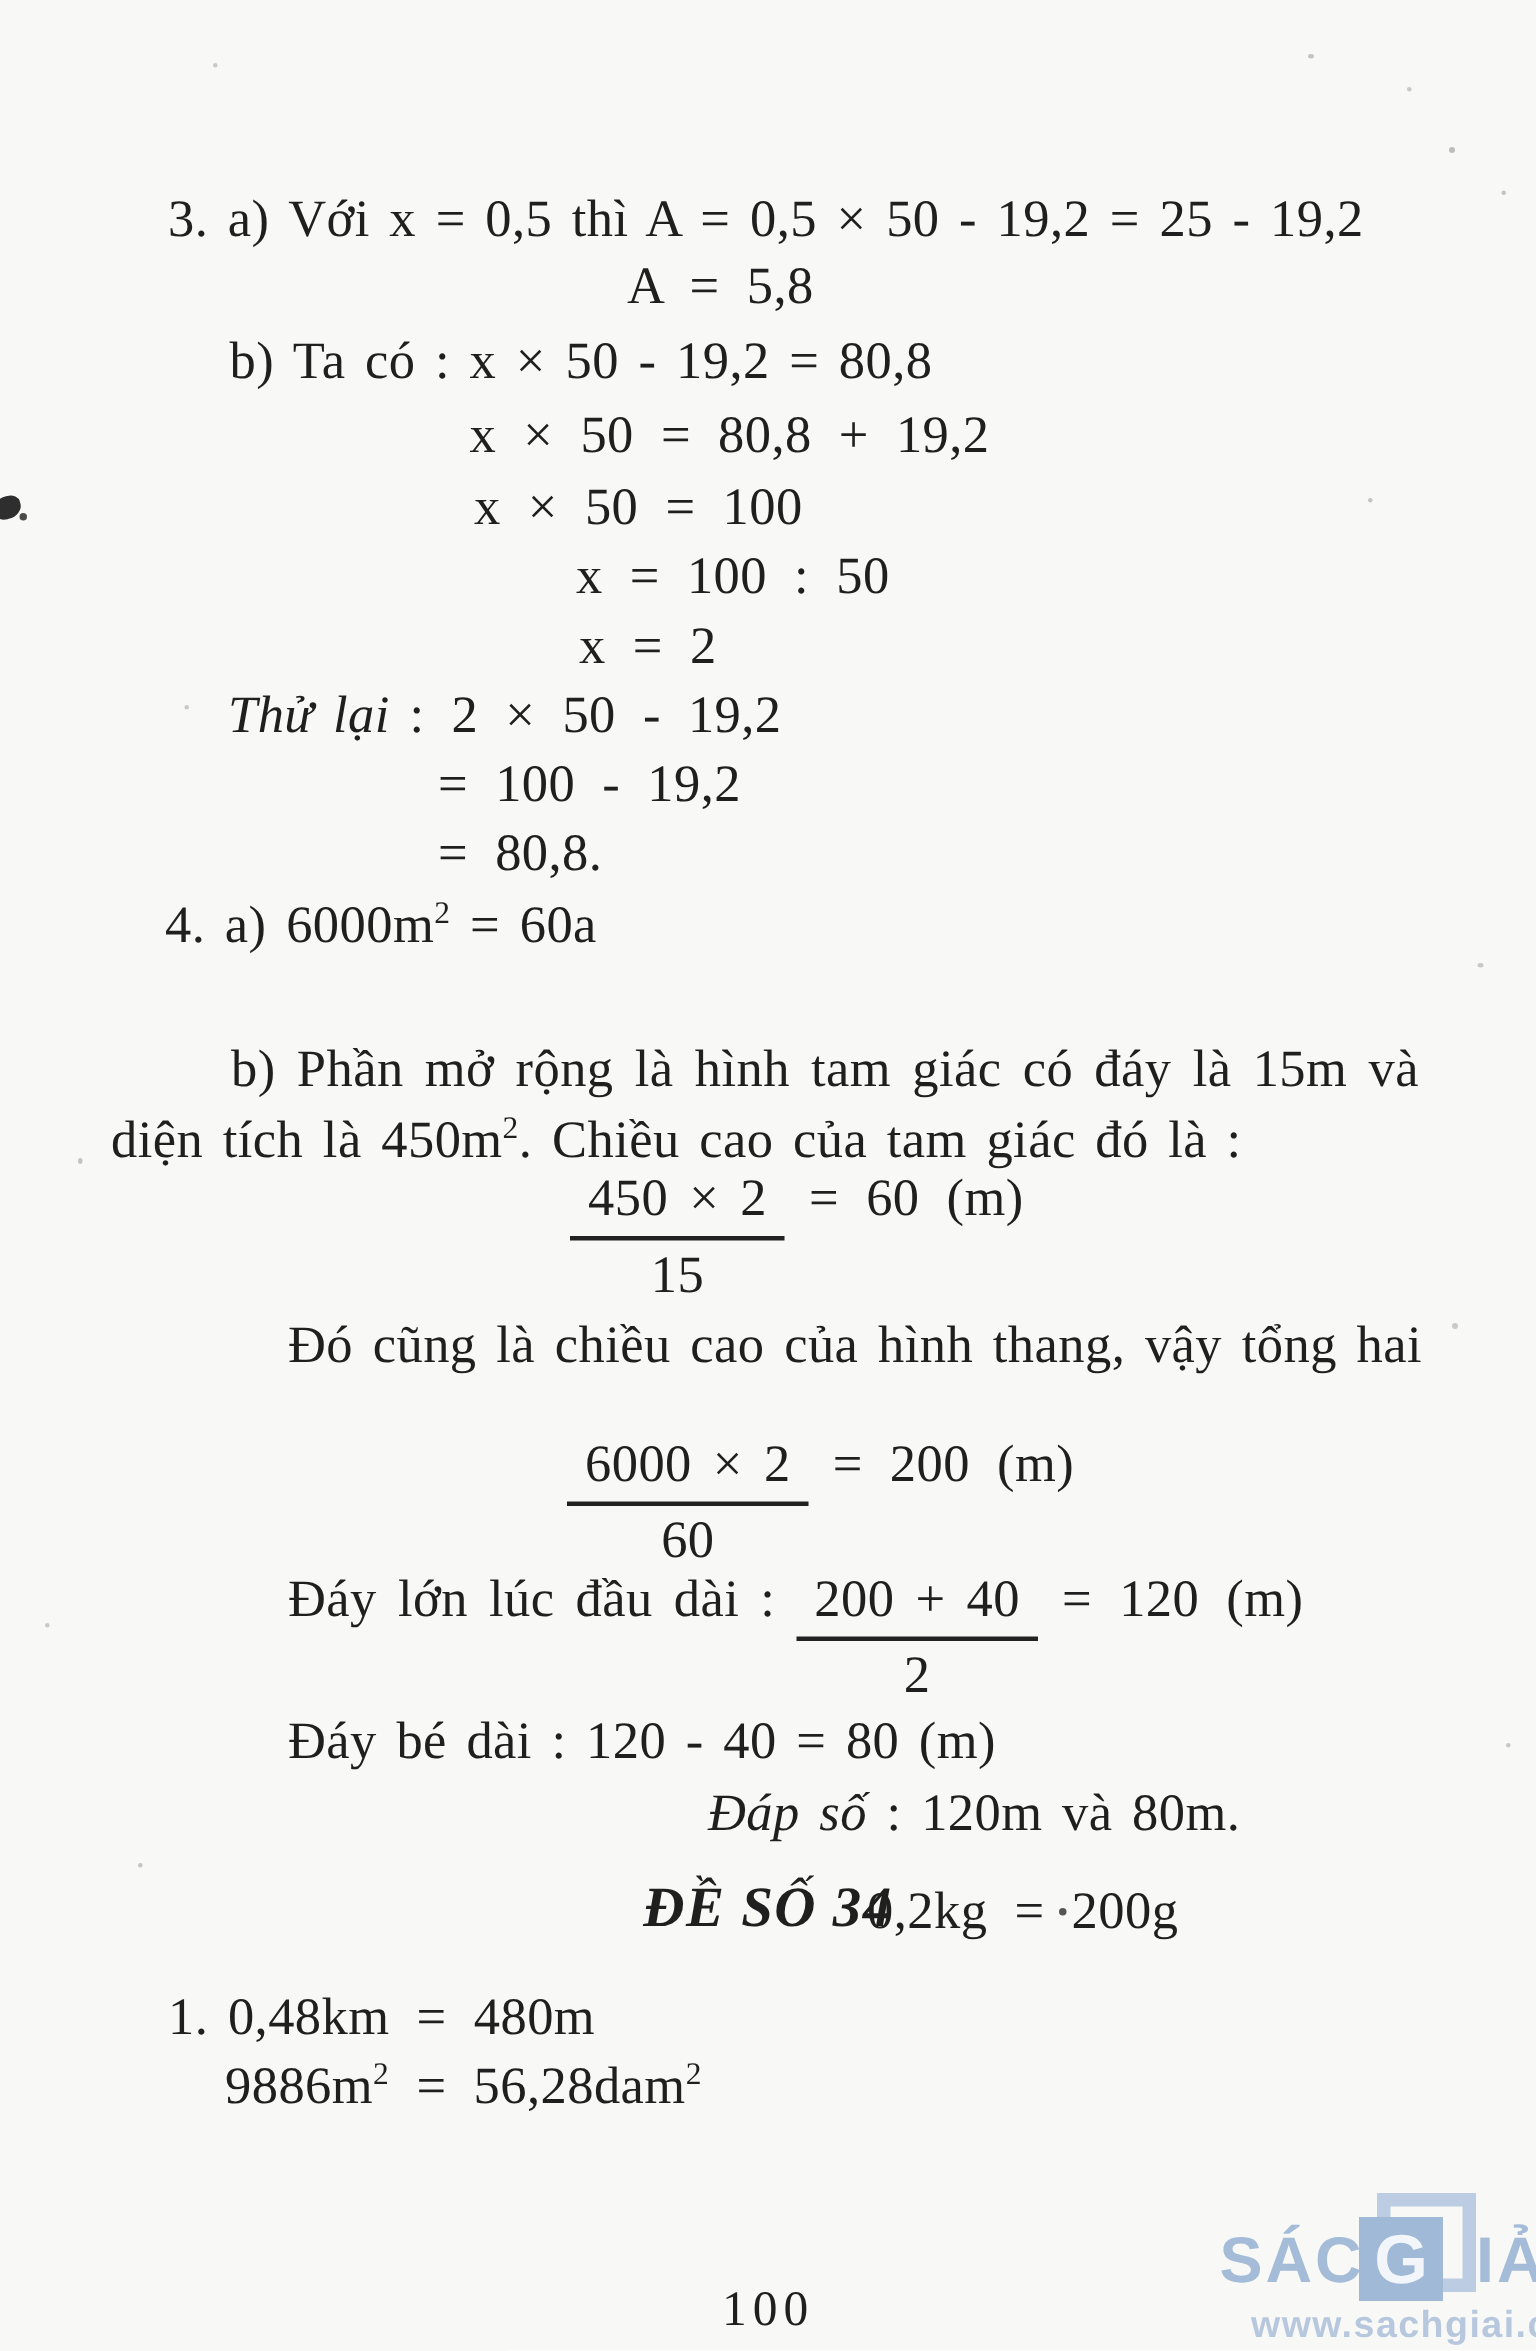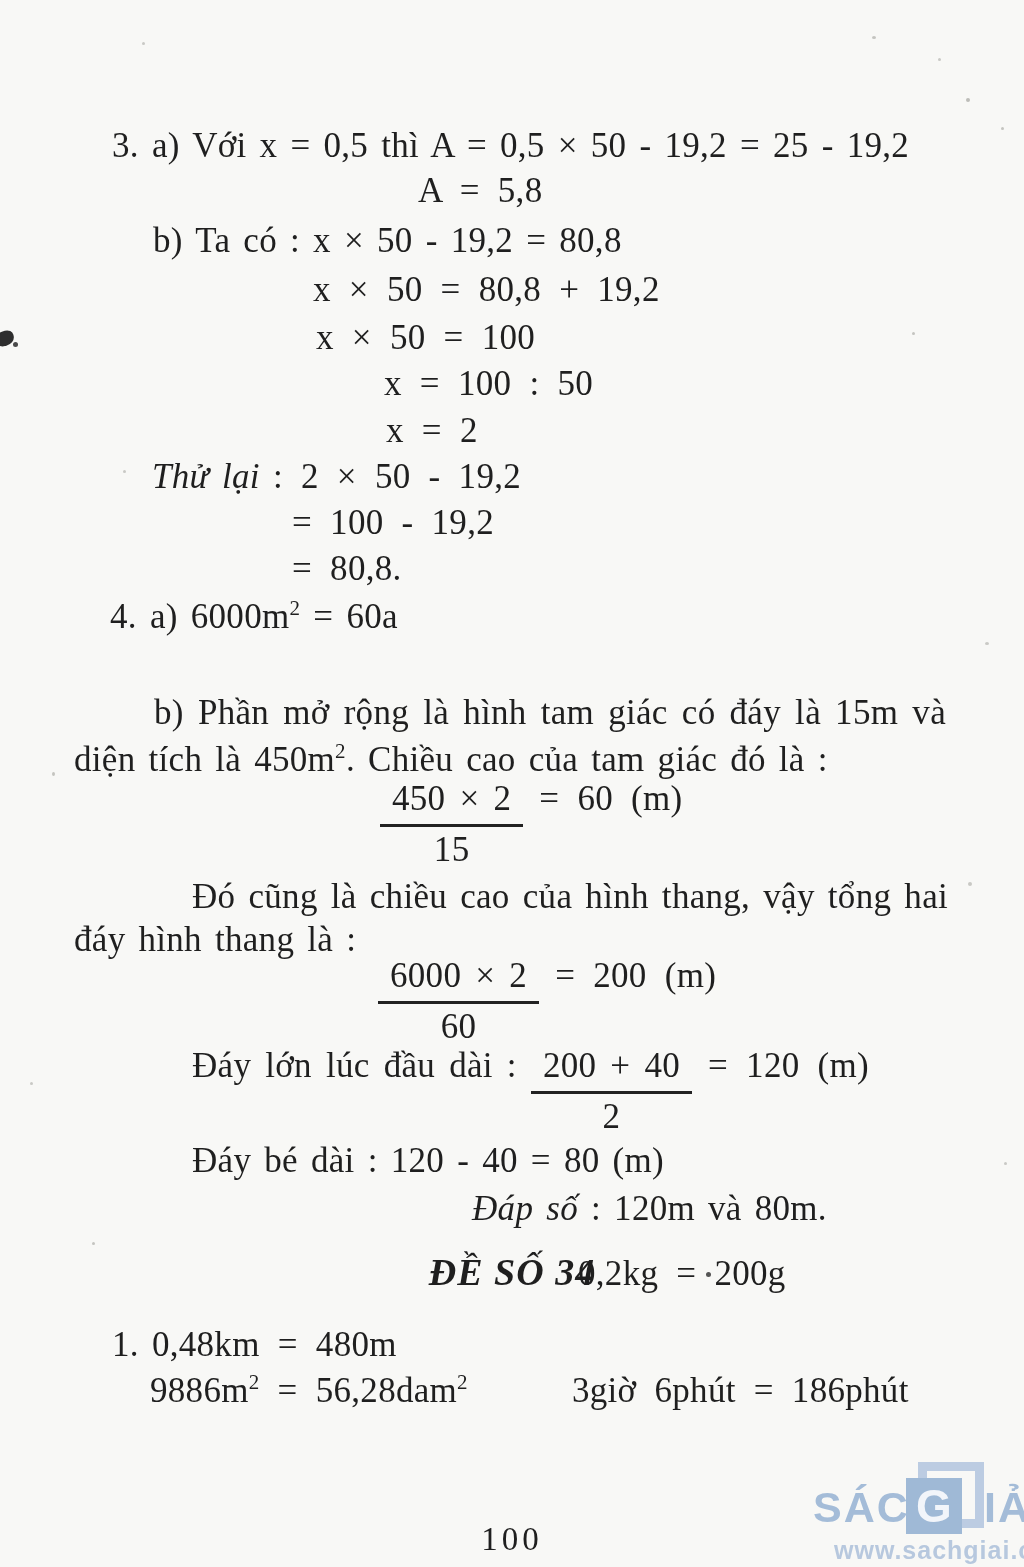--- a/index.html
+++ b/index.html
@@ -61,42 +61,40 @@
 
   <div class="line just" style="top:694px;left:154px;width:792px"><b>b)</b> <span>Phần mở rộng là hình tam giác có đáy là 15m và</span></div>
   <div class="line" style="top:740px;left:74px"><span>diện tích là 450m</span><sup>2</sup><span>. Chiều cao của tam giác đó là :</span></div>
 
   <div class="frac-row" style="top:779px;left:380px">
     <span class="frac"><span class="num">450 × 2</span><span class="den">15</span></span>
     <span class="frac-res eq">= 60 (m)</span>
   </div>
 
   <div class="line just" style="top:878px;left:192px;width:756px">Đó cũng là chiều cao của hình thang, vậy tổng hai</div>
-  <div class="line" style="top:920px;left:74px">đáy hình thang là :</div>
 
   <div class="frac-row" style="top:956px;left:378px">
     <span class="frac"><span class="num">6000 × 2</span><span class="den">60</span></span>
     <span class="frac-res eq">= 200 (m)</span>
   </div>
 
   <div class="frac-row" style="top:1046px;left:192px">
     <span class="frac-lead">Đáy lớn lúc đầu dài :</span>
     <span class="frac"><span class="num">200 + 40</span><span class="den">2</span></span>
     <span class="frac-res eq">= 120 (m)</span>
   </div>
 
   <div class="line" style="top:1141px;left:192px">Đáy bé dài : 120 - 40 = 80 (m)</div>
   <div class="line" style="top:1189px;left:472px"><span class="it">Đáp số</span> <span>: 120m và 80m.</span></div>
 
   <div class="heading" style="top:1250px">ĐỀ SỐ 34</div>
 
   <div class="line" style="top:1325px;left:112px"><b>1.</b> <span class="eq">0,48km = 480m</span></div>
   <div class="line eq" style="top:1254px;left:578px">0,2kg = 200g</div>
   <div class="line eq" style="top:1371px;left:150px"><span>9886m</span><sup>2</sup><span> = 56,28dam</span><sup>2</sup></div>
-  <div class="line eq" style="top:1371px;left:572px">3giờ 6phút = 186phút</div>
 
   <span class="wm-text" style="left:813px;top:1486px">SÁCH</span>
   <span class="wm-logo" style="left:906px;top:1462px">
     <span class="wm-frame"></span>
     <span class="wm-gbox">G</span>
   </span>
   <span class="wm-text" style="left:984px;top:1486px">IẢI</span>
   <span class="wm-url" style="left:834px;top:1536px">www.sachgiai.com</span>
 
   <div class="pagenum-clip"><span>100</span></div>

